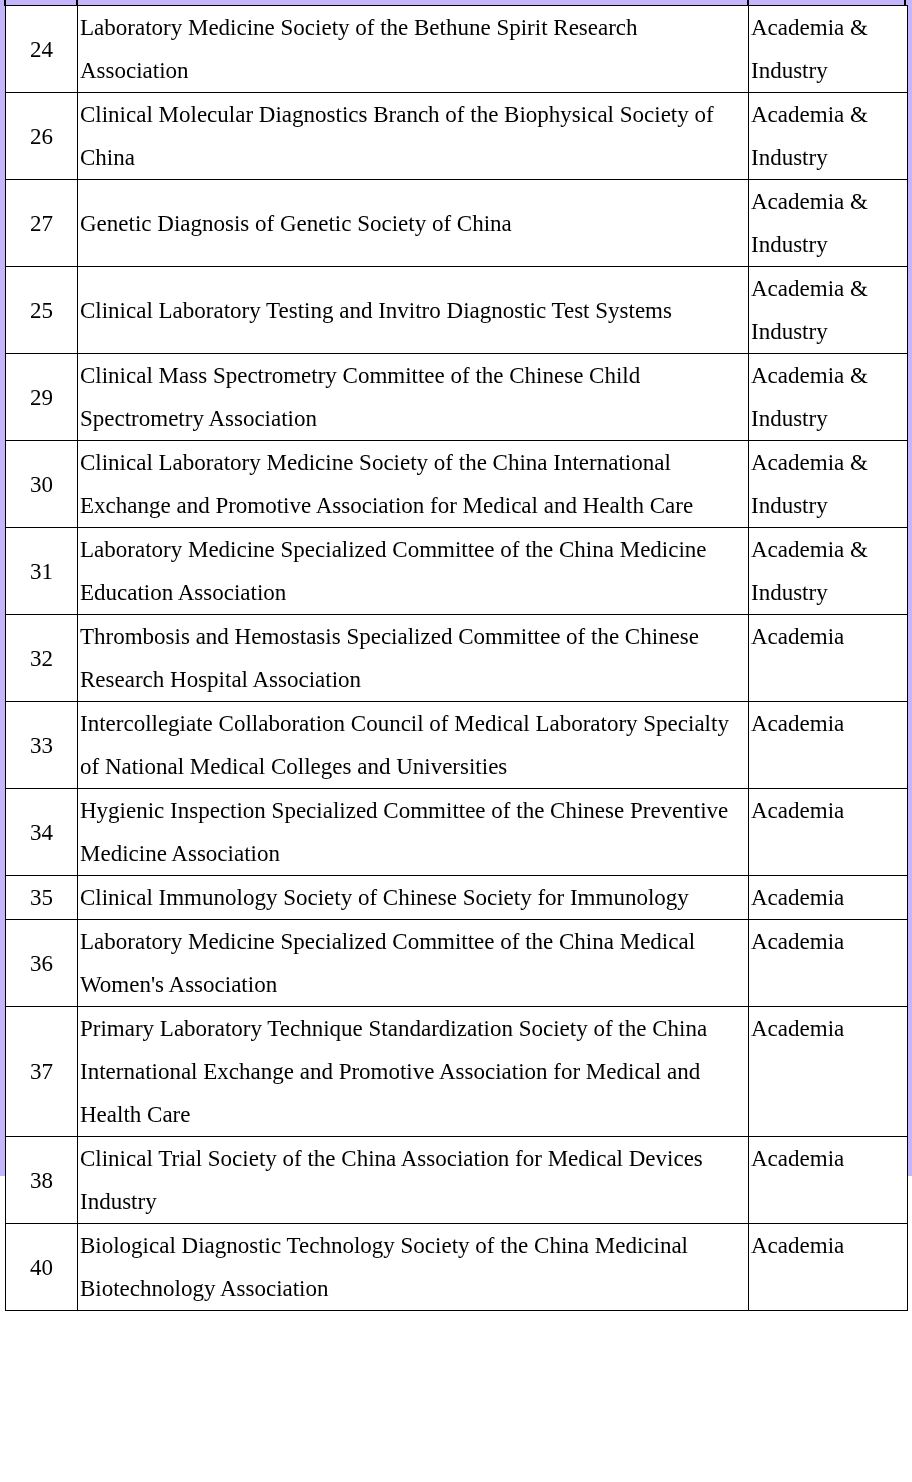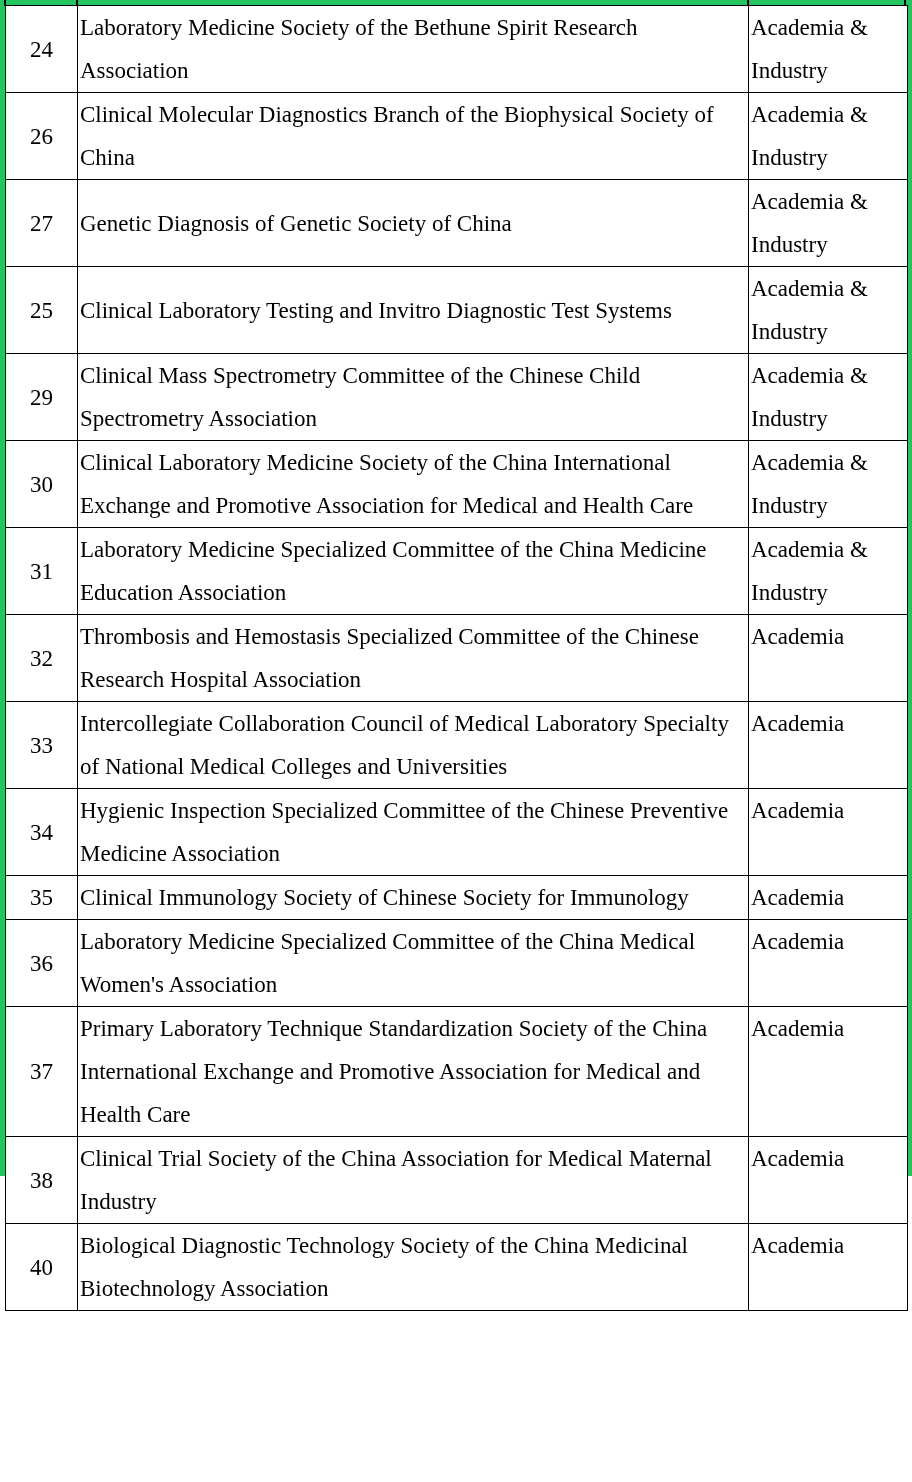--- a/index.html
+++ b/index.html
@@ -11,21 +11,21 @@
     width: 912px;
     height: 1482px;
     overflow: hidden;
     font-family: "Liberation Serif", "DejaVu Serif", serif;
     color: #000000;
   }
   .page {
     position: relative;
     width: 912px;
     height: 1176px;
-    background: #22c55e;
+    background: #c4b5fd;
     font-family: Liberation Serif, serif;
   }
   
   .tick {
     position: absolute;
     top: 0;
     width: 2px;
     height: 6px;
     background: #000000;
   }
@@ -160,21 +160,21 @@
   </tr>
 
   <tr>
     <td class="td-num">37</td>
     <td class="td-name">Primary Laboratory Technique Standardization Society of the China International Exchange and Promotive Association for Medical and Health Care</td>
     <td class="td-cat">Academia</td>
   </tr>
 
   <tr>
     <td class="td-num">38</td>
-    <td class="td-name">Clinical Trial Society of the China Association for Medical Maternal Industry</td>
+    <td class="td-name">Clinical Trial Society of the China Association for Medical Devices Industry</td>
     <td class="td-cat">Academia</td>
   </tr>
 
 
   <tr>
     <td class="td-num">40</td>
     <td class="td-name">Biological Diagnostic Technology Society of the China Medicinal Biotechnology Association</td>
     <td class="td-cat">Academia</td>
   </tr>
 </tbody>

